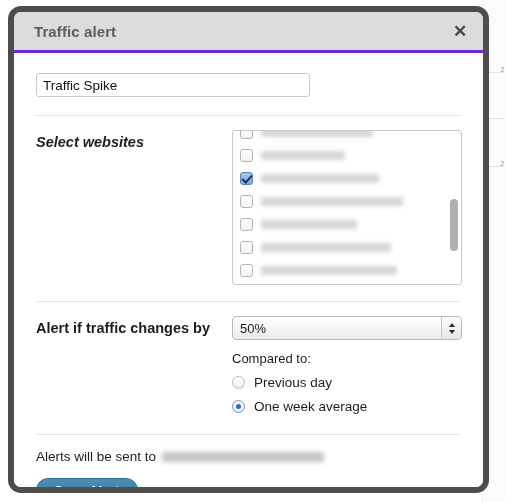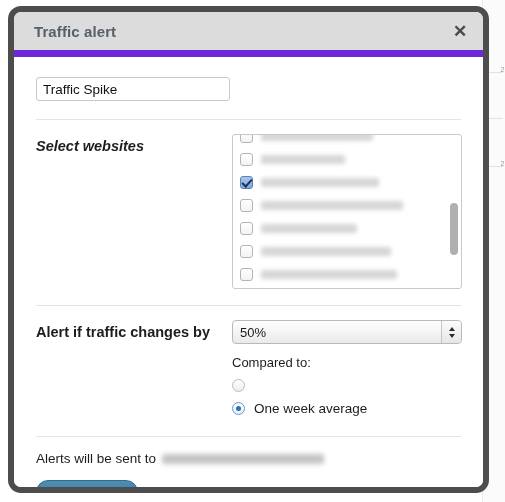--- a/index.html
+++ b/index.html
@@ -52,21 +52,21 @@
     border: 6px solid #4d4d4d;
     border-radius: 13px;
     box-sizing: border-box;
     overflow: hidden;
   }
 
   #modal-header {
     position: relative;
     height: 38px;
     background: #dcdcdc;
-    border-bottom: 7px solid #6d28d9;
+    border-bottom: 3px solid #6d28d9;
     display: flex;
     align-items: center;
   }
   #modal-title {
     margin-left: 20px;
     font-size: 15px;
     font-weight: bold;
     color: #57606a;
     letter-spacing: 0.1px;
   }
@@ -112,21 +112,21 @@
   .field-control { flex: 1; }
 
   .divider {
     height: 1px;
     background: #e4e4e4;
     margin: 0 22px;
   }
 
   
   #alert-name-input {
-    width: 194px;
+    width: 274px;
     height: 24px;
     box-sizing: border-box;
     border: 1px solid #c9c9c9;
     border-radius: 3px;
     padding: 2px 6px;
     font-size: 13.5px;
     font-family: "Liberation Sans", sans-serif;
     color: #111;
     background: #fff;
     outline: none;
@@ -417,20 +417,21 @@
             <span class="arrow-up"></span>
             <span class="arrow-down"></span>
           </span>
         </div>
 
         <div class="compared-label">Compared to:</div>
 
         <div id="compared-to-options">
             <div class="radio-row">
               <span class="radio"></span>
+              <span class="radio-label">Previous day</span>
             </div>
             <div class="radio-row">
               <span class="radio selected"></span>
               <span class="radio-label">One week average</span>
             </div>
           </div>
       </div>
     </div>
 
     <div class="divider" style="margin-top:20px;"></div>

